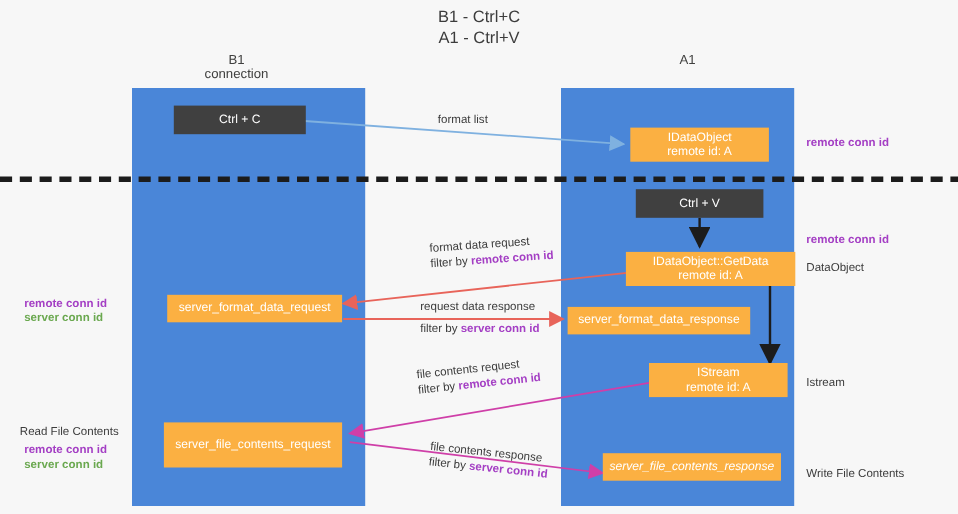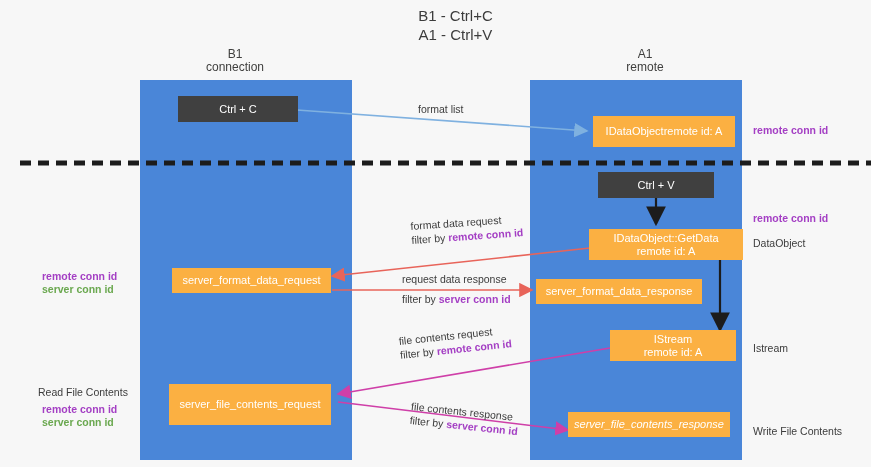--- a/index.html
+++ b/index.html
@@ -3,21 +3,21 @@
 <meta charset="utf-8">
 <style>
   html,body{margin:0;padding:0;}
   body{
     width:871px;height:467px;
     background:#f7f7f7;
     font-family:"Liberation Sans","DejaVu Sans",sans-serif;
     position:relative;overflow:hidden;
     color:#3c3c3c;
   }
-  #canvas{position:absolute;inset:0;margin-left:20px;}
+  #canvas{position:absolute;inset:0;}
   svg.layer{position:absolute;left:0;top:0;width:871px;height:467px;pointer-events:none;}
 
   .title{
     position:absolute;left:0;top:6px;width:871px;
     text-align:center;font-size:15px;line-height:19px;color:#3c3c3c;
   }
 
   .lane{
     position:absolute;background:#4a86d8;
   }
@@ -54,21 +54,20 @@
     <div>B1 - Ctrl+C</div>
     <div>A1 - Ctrl+V</div>
   </div>
 
   <div class="lane-head" style="left:150px;top:48px;width:130px;">
     <div>B1</div>
     <div>connection</div>
   </div>
   <div class="lane-head" style="left:560px;top:48px;width:130px;">
     <div>A1</div>
-    <div>remote</div>
   </div>
 
   <div class="lane" style="left:120px;top:80px;width:212px;height:380px;"></div>
   <div class="lane" style="left:510px;top:80px;width:212px;height:380px;"></div>
 
   <svg class="layer">
     <defs>
       <marker id="ah-blue" markerWidth="9" markerHeight="9" refX="8" refY="4.5" orient="auto">
         <path d="M0,0 L9,4.5 L0,9 z" fill="#7fb1e0"></path>
       </marker>
@@ -95,21 +94,21 @@
 
     <path d="M700,253 L700,330" stroke="#1c1c1c" stroke-width="2.2" fill="none" marker-end="url(#ah-black)"></path>
 
     <line x1="590" y1="348" x2="318" y2="394" stroke="#cf3fa8" stroke-width="1.6" marker-end="url(#ah-magenta)"></line>
 
     <line x1="318" y1="402" x2="548" y2="430" stroke="#cf3fa8" stroke-width="1.6" marker-end="url(#ah-magenta)"></line>
   </svg>
 
   <div class="node green" style="left:158px;top:96px;width:120px;height:26px;">Ctrl + C</div>
 
-  <div class="node orange" style="left:573px;top:116px;width:142px;height:31px;flex-direction:row;">
+  <div class="node orange" style="left:573px;top:116px;width:126px;height:31px;flex-direction:column;">
     <span>IDataObject</span>
     <span>remote id: A</span>
   </div>
 
   <div class="node green" style="left:578px;top:172px;width:116px;height:26px;">Ctrl + V</div>
 
   <div class="node orange" style="left:569px;top:229px;width:154px;height:31px;flex-direction:column;">
     <span>IDataObject::GetData</span>
     <span>remote id: A</span>
   </div>

